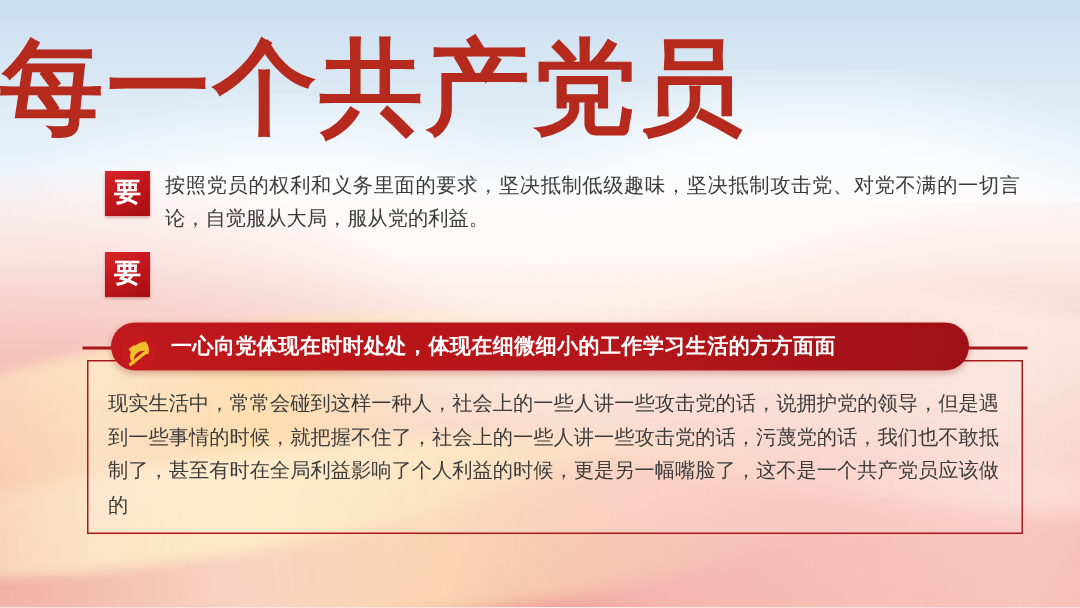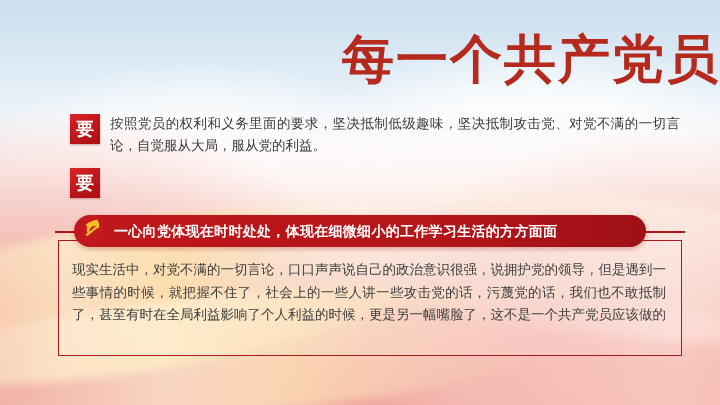--- a/index.html
+++ b/index.html
@@ -66,24 +66,24 @@
   .sw4{
     right:-200px;bottom:-30px;width:620px;height:130px;
     background:linear-gradient(88deg,rgba(255,255,255,0) 0%,rgba(250,205,198,.6) 42%,rgba(255,225,218,.55) 62%,rgba(255,255,255,0) 100%);
     border-radius:50%;
     transform:rotate(4deg);
     filter:blur(5px);
   }
 
   
   .title{
-    position:absolute;left:0;top:30px;width:720px;text-align:right;
+    position:absolute;left:0;top:30px;width:720px;text-align:left;
     font-family:"DejaVu Serif","Liberation Serif",serif;
     font-weight:700;
-    font-size:52px;line-height:58px;
+    font-size:69px;line-height:58px;
     letter-spacing:2px;
     color:#b52a1d;
     white-space:nowrap;
   }
 
   
   .bullets{position:absolute;left:70px;top:113px;width:610px;}
   .bullet{display:flex;align-items:flex-start;margin-bottom:10px;}
   .badge{
     flex:0 0 auto;width:30px;height:30px;margin-right:10px;margin-top:1px;
@@ -109,21 +109,21 @@
     box-sizing:border-box;
     background:rgba(255,255,255,0.13);
   }
   .banner-line{
     position:absolute;left:-3px;top:-9px;width:630px;height:1.5px;
     background:#a8181c;
   }
   .banner{
     position:absolute;left:16px;top:-25px;
     height:32px;min-width:540px;
-    display:flex;align-items:flex-start;
+    display:flex;align-items:flex-end;
     padding:0 26px 0 6px;
     background:linear-gradient(100deg,#c0191d 0%,#ba1519 28%,#b5161a 60%,#9e1014 100%);
     border-radius:16px;
     box-shadow:0 2px 5px rgba(130,20,18,.30);
   }
   .emblem{
     flex:0 0 auto;width:24px;height:24px;margin-right:10px;
     display:block;
   }
   .banner-text{
@@ -178,16 +178,16 @@
         <circle cx="50" cy="50" r="48" fill="#c4191d"></circle>
         <g fill="#f0c02a">
           <path d="M72 20 C50 20 30 36 28 58 C27 70 33 79 43 81 C38 74 37 66 41 59 C46 49 57 44 70 45 C62 50 55 57 53 65 C60 58 70 53 79 54 C82 43 80 30 72 20 Z"></path>
           <rect x="20" y="64" width="54" height="9" rx="2" transform="rotate(-38 47 68)"></rect>
           <rect x="24" y="34" width="20" height="9" rx="2" transform="rotate(-38 34 38)"></rect>
         </g>
       </svg>
       <div class="banner-text">一心向党体现在时时处处，体现在细微细小的工作学习生活的方方面面</div>
     </div>
 
-    <div class="body-text">现实生活中，对党不满的一切言论，口口声声说自己的政治意识很强，说拥护党的领导，但是遇到一些事情的时候，就把握不住了，社会上的一些人讲一些攻击党的话，污蔑党的话，我们也不敢抵制了，甚至有时在全局利益影响了个人利益的时候，更是另一幅嘴脸了，这不是一个共产党员应该做的</div>
+    <div class="body-text">现实生活中，常常会碰到这样一种人，社会上的一些人讲一些攻击党的话，说拥护党的领导，但是遇到一些事情的时候，就把握不住了，社会上的一些人讲一些攻击党的话，污蔑党的话，我们也不敢抵制了，甚至有时在全局利益影响了个人利益的时候，更是另一幅嘴脸了，这不是一个共产党员应该做的</div>
   </div>
 
 </div>
 
 </body></html>

